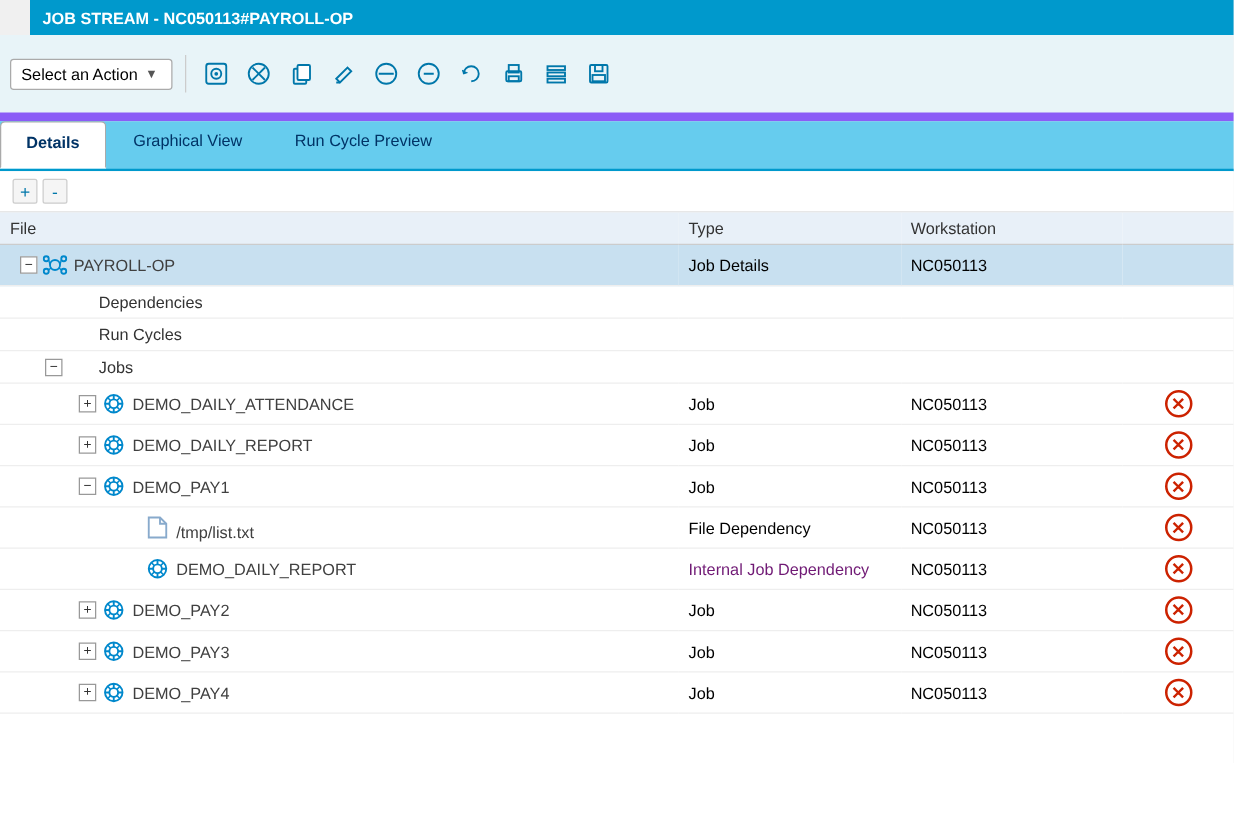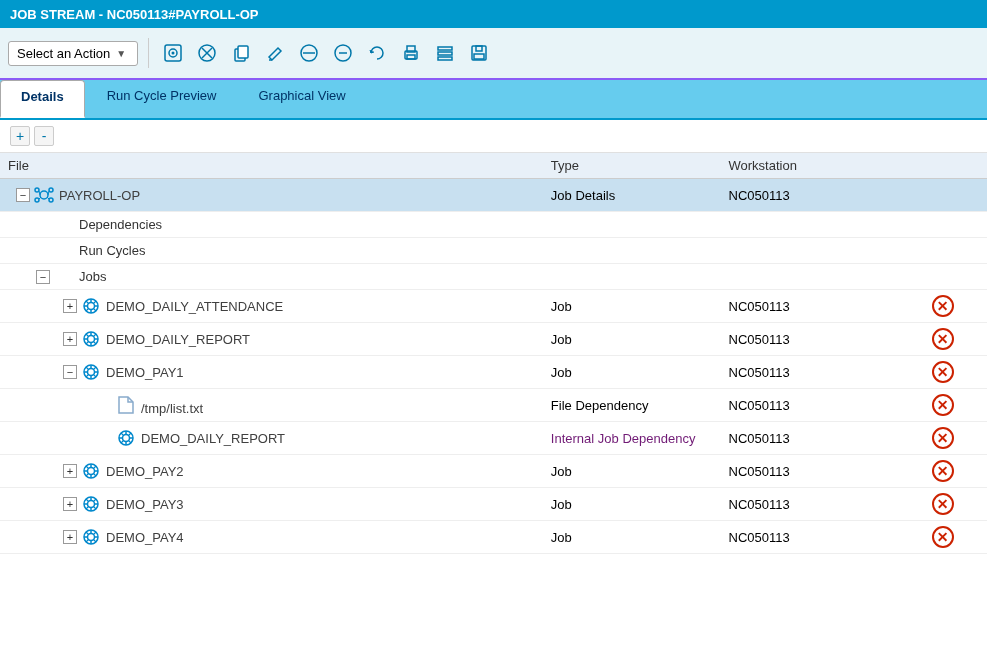--- a/index.html
+++ b/index.html
@@ -8,31 +8,32 @@
     
     .title-bar {
       background: #0099cc;
       color: white;
       font-weight: bold;
       font-size: 13px;
       padding: 6px 10px;
       height: 28px;
       display: flex;
       align-items: center;
+      margin-left: 24px;
     }
 
     
     .toolbar {
       background: #e8f4f8;
-      border-bottom: 2px solid #8b5cf6;
+      border-bottom: 7px solid #8b5cf6;
       padding: 6px 8px;
       display: flex;
       align-items: center;
       gap: 6px;
-      height: 52px;
+      height: 69px;
     }
 
     .action-dropdown {
       display: flex;
       align-items: center;
       background: white;
       border: 1px solid #aaa;
       border-radius: 3px;
       padding: 4px 8px;
       cursor: pointer;
@@ -260,24 +261,24 @@
         <rect x="5" y="11" width="10" height="5" fill="none" stroke="#0077aa" stroke-width="1.5"></rect>
       </svg>
   </div>
 </div>
 
 <div class="tabs">
   <div class="tab active">
     <span>Details</span>
   </div>
   <div class="tab">
+    <span>Graphical View</span>
+  </div>
+  <div class="tab">
     <span>Run Cycle Preview</span>
-  </div>
-  <div class="tab">
-    <span>Graphical View</span>
   </div>
 </div>
 
 <div class="content">
 
   <div class="expand-icons">
     <div class="expand-btn">
       <span>+</span>
     </div>
     <div class="expand-btn">

